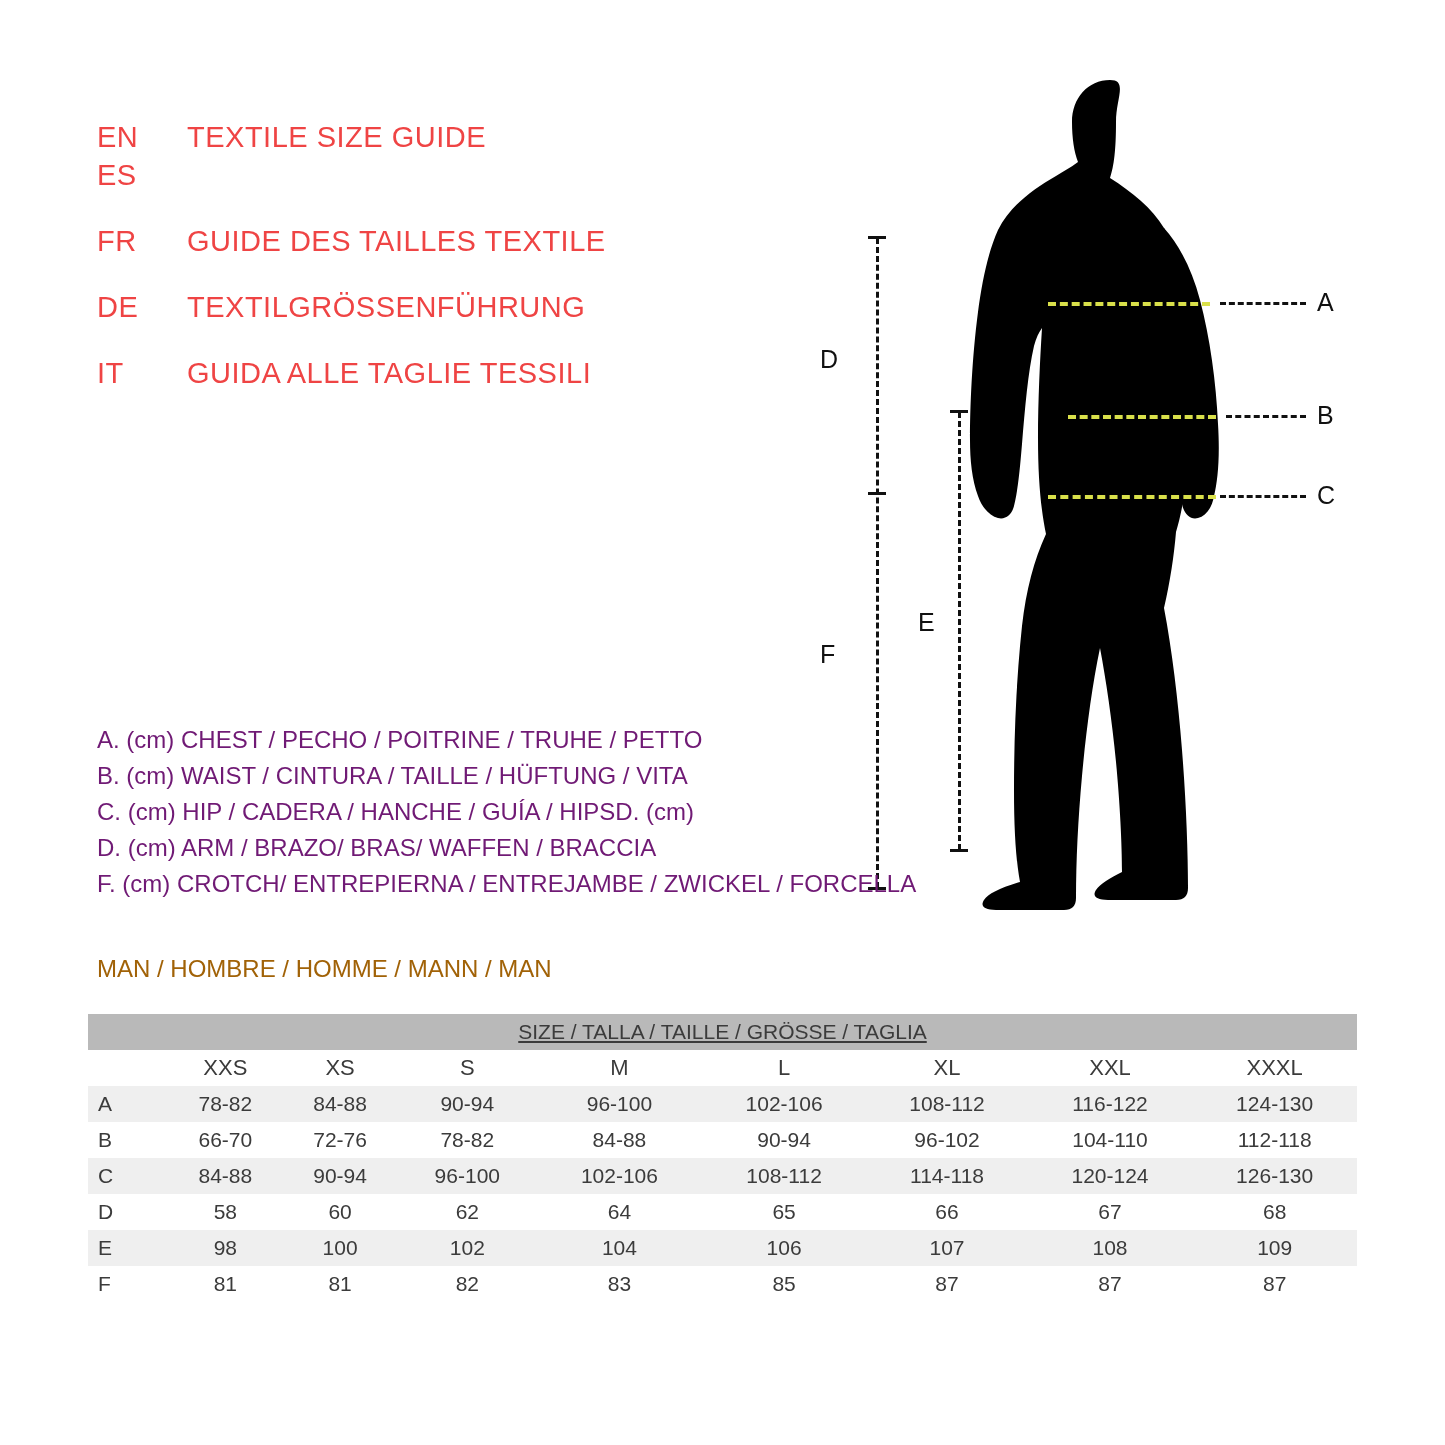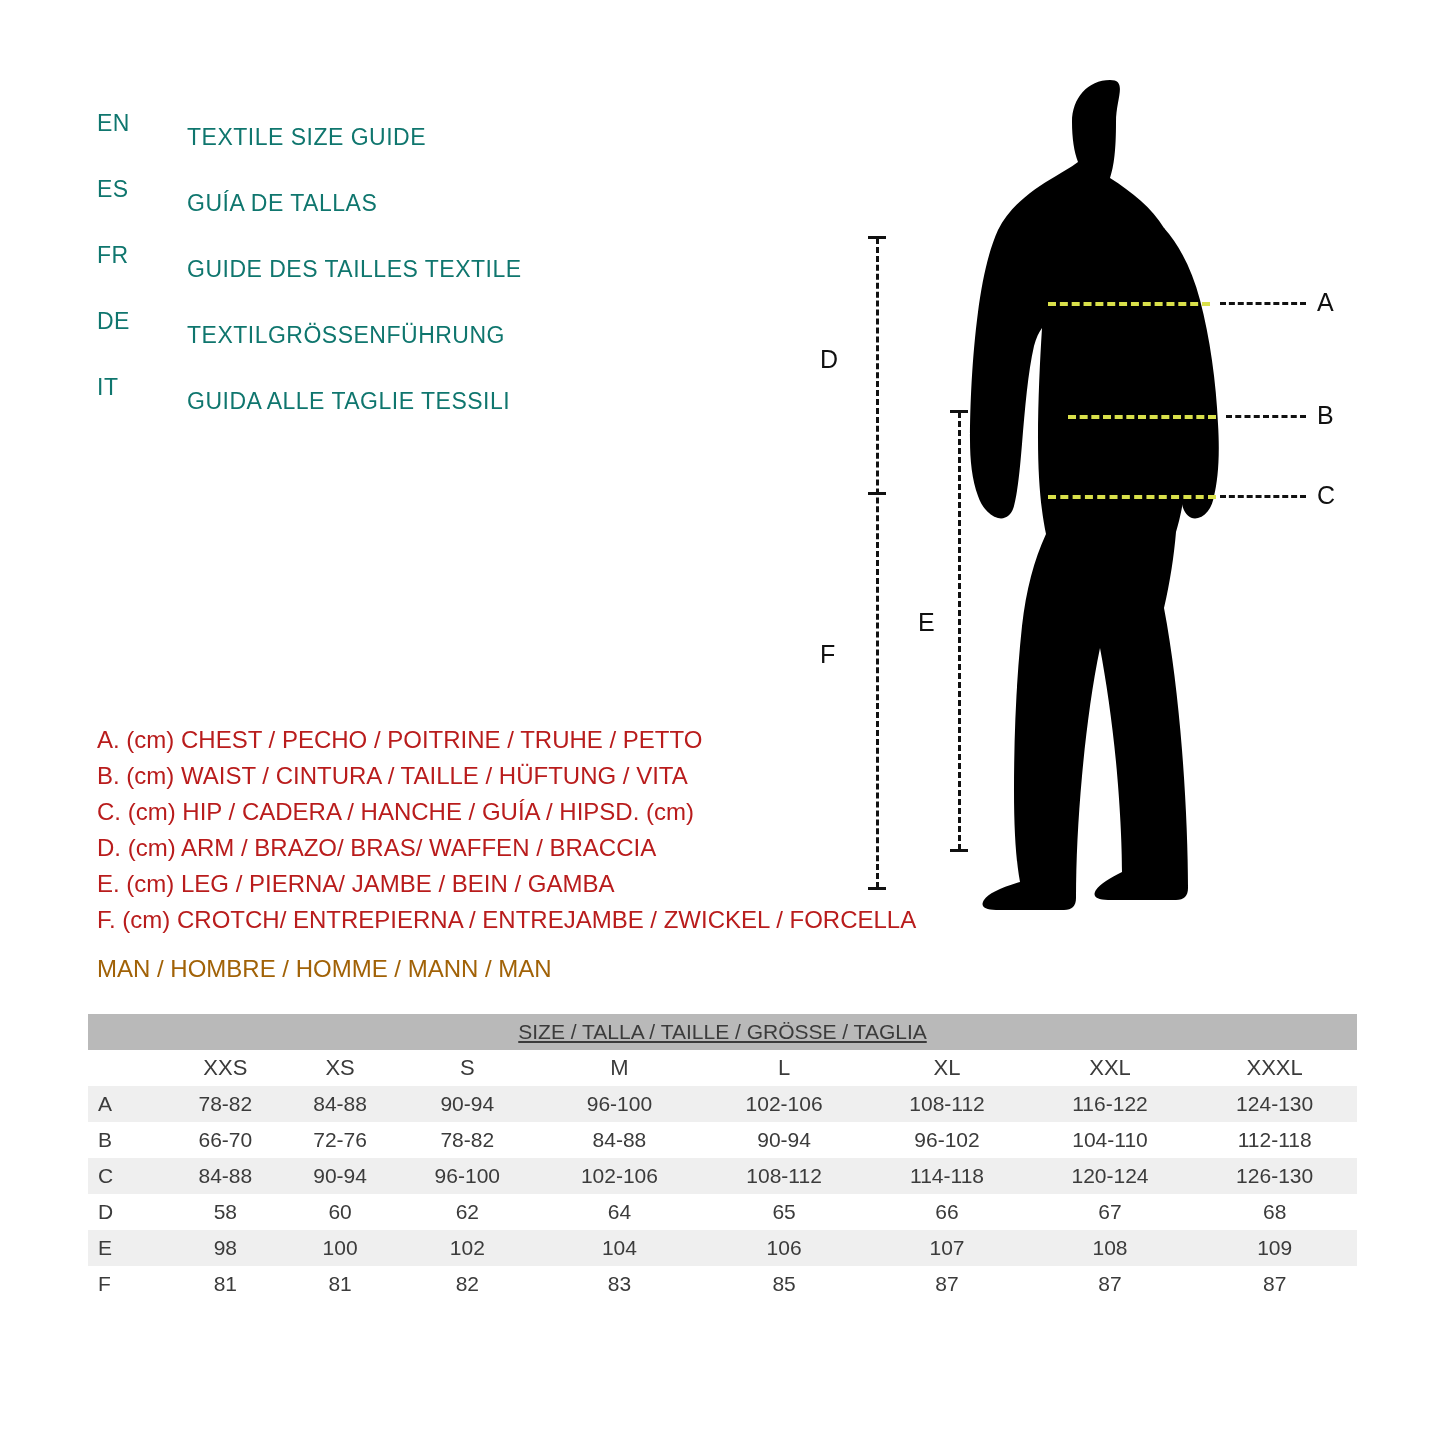--- a/index.html
+++ b/index.html
@@ -18,46 +18,46 @@
 
   
   #title-block {
     position: absolute;
     left: 97px;
     top: 90px;
     width: 700px;
   }
   .title-row {
     display: flex;
-    align-items: center;
-    font-size: 23px;
+    align-items: flex-end;
+    font-size: 29px;
     letter-spacing: 0.5px;
     line-height: 38px;
-    color: #0f766e;
+    color: #ef4444;
   }
   .title-lang {
     width: 90px;
     flex: 0 0 90px;
   }
   .title-text {
     white-space: nowrap;
     margin-top: 28px;
   }
 
   
   #legend-block {
     position: absolute;
     left: 97px;
     top: 722px;
     width: 830px;
   }
   .legend-row {
     font-size: 24px;
     line-height: 36px;
-    color: #b91c1c;
+    color: #701a75;
     white-space: nowrap;
   }
   #gender-label {
     position: absolute;
     left: 97px;
     top: 955px;
     font-size: 24px;
     color: #a16207;
     white-space: nowrap;
   }
@@ -148,21 +148,20 @@
 </head>
 <body>
 
 <div id="title-block">
   <div class="title-row">
     <span class="title-lang">EN</span>
     <span class="title-text">TEXTILE SIZE GUIDE</span>
   </div>
   <div class="title-row">
     <span class="title-lang">ES</span>
-    <span class="title-text">GUÍA DE TALLAS</span>
   </div>
   <div class="title-row">
     <span class="title-lang">FR</span>
     <span class="title-text">GUIDE DES TAILLES TEXTILE</span>
   </div>
   <div class="title-row">
     <span class="title-lang">DE</span>
     <span class="title-text">TEXTILGRÖSSENFÜHRUNG</span>
   </div>
   <div class="title-row">
@@ -249,21 +248,20 @@
   <div class="tick" style="left:130px; top:350px; width:18px; height:3px;"></div>
   <div class="tick" style="left:130px; top:789px; width:18px; height:3px;"></div>
   <span class="meas-label" style="left:98px; top:548px;">E</span>
 </div>
 
 <div id="legend-block">
   <div class="legend-row">A. (cm) CHEST / PECHO / POITRINE / TRUHE / PETTO</div>
   <div class="legend-row">B. (cm) WAIST / CINTURA / TAILLE / HÜFTUNG / VITA</div>
   <div class="legend-row">C. (cm) HIP / CADERA / HANCHE / GUÍA / HIPSD. (cm)</div>
   <div class="legend-row">D. (cm) ARM / BRAZO/ BRAS/ WAFFEN / BRACCIA</div>
-  <div class="legend-row">E. (cm) LEG / PIERNA/ JAMBE / BEIN / GAMBA</div>
   <div class="legend-row">F. (cm) CROTCH/ ENTREPIERNA / ENTREJAMBE / ZWICKEL / FORCELLA</div>
 </div>
 
 <div id="gender-label">MAN / HOMBRE / HOMME / MANN / MAN</div>
 
 <table id="size-table">
   <tbody>
     <tr class="caption-row">
       <td colspan="9">SIZE / TALLA / TAILLE / GRÖSSE / TAGLIA</td>
     </tr>

